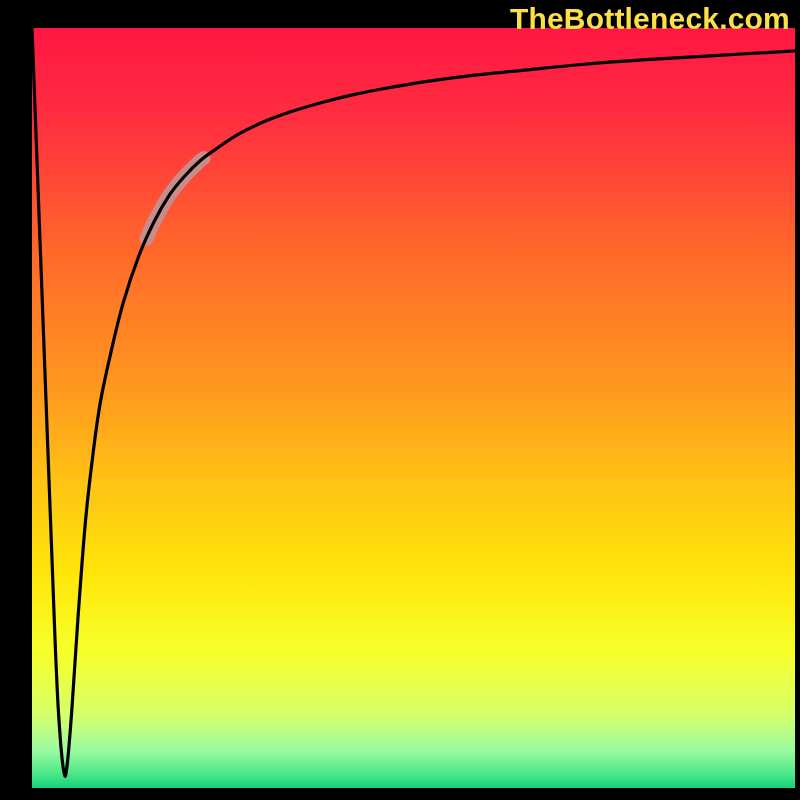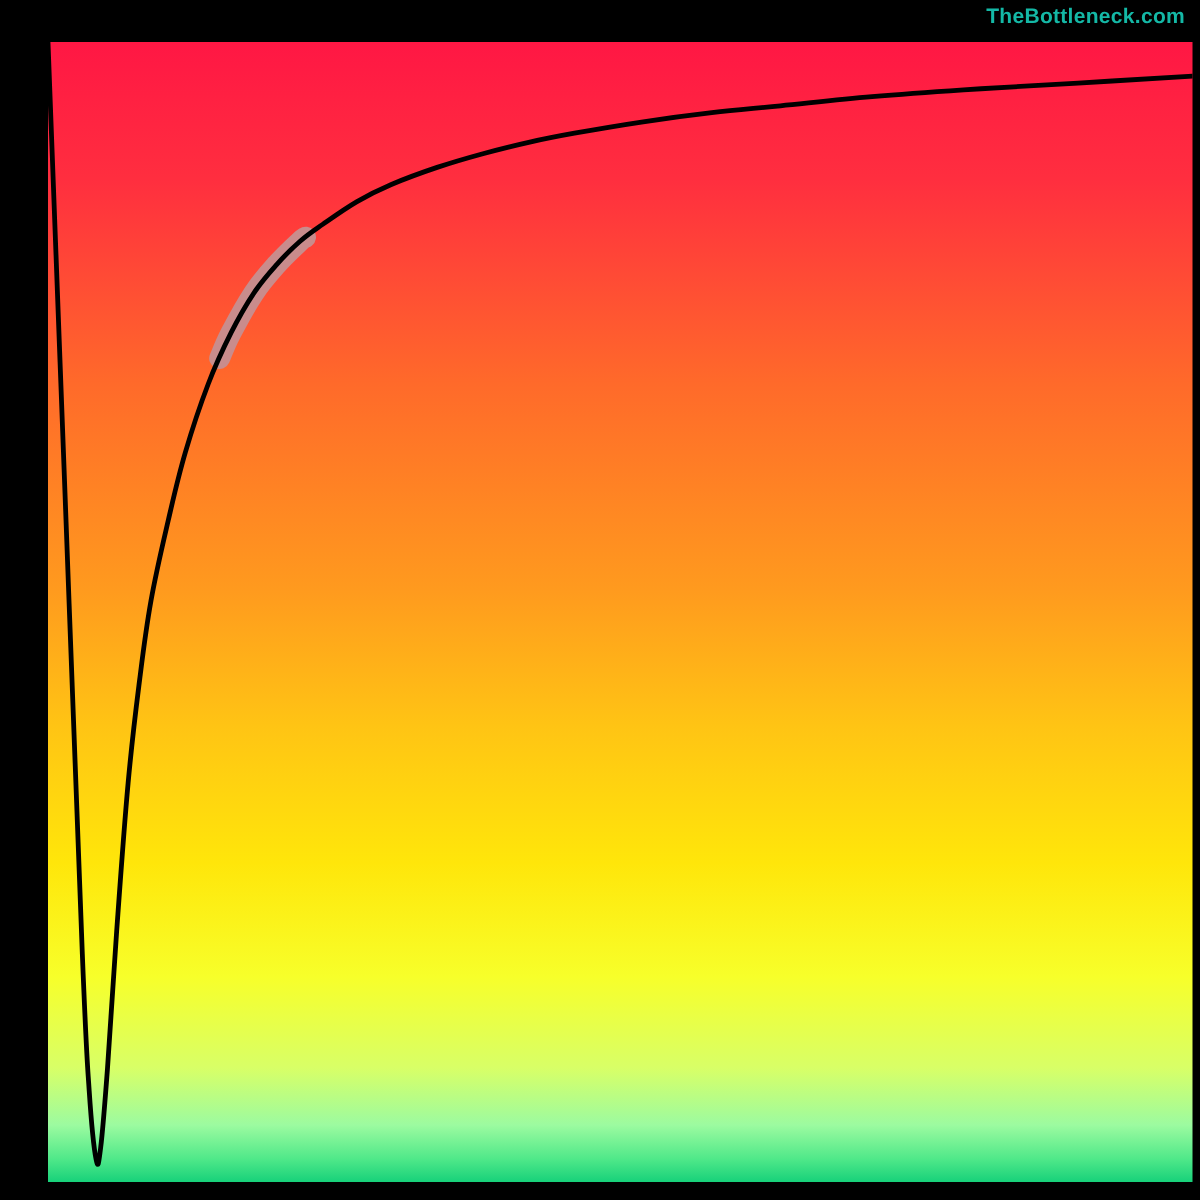--- a/index.html
+++ b/index.html
@@ -18,22 +18,22 @@
   }
   svg.chart {
     display: block;
     width: 800px;
     height: 800px;
   }
   .watermark {
     position: absolute;
     top: 2px;
     right: 10px;
-    color: #14b8a6;
-    font-size: 14px;
+    color: #fde047;
+    font-size: 30px;
     font-weight: 600;
     letter-spacing: 0.2px;
     user-select: none;
     pointer-events: none;
   }
 </style>
 </head>
 <body>
 
 <div class="chart-wrap">

